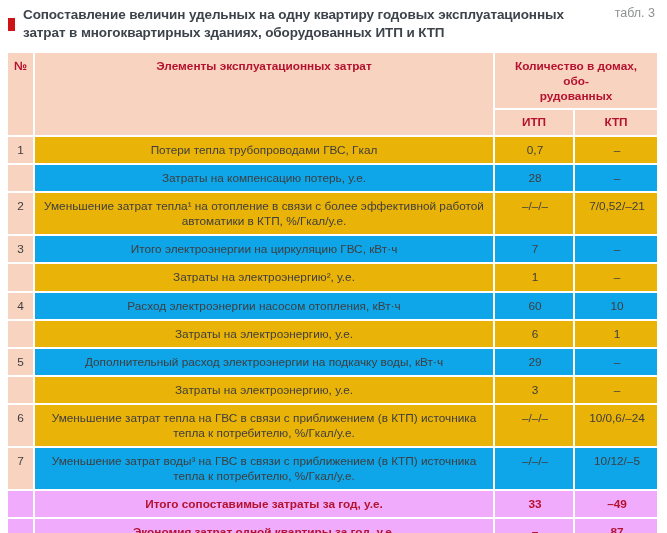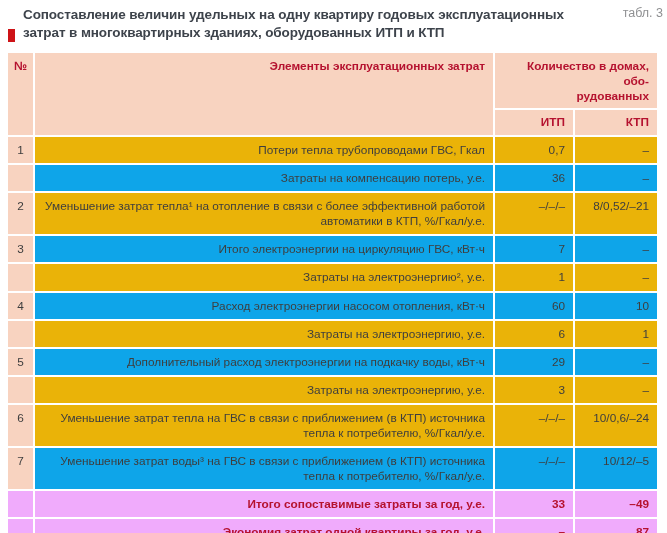--- a/index.html
+++ b/index.html
@@ -4,43 +4,43 @@
 <style>
   html,body{margin:0;padding:0;background:#ffffff;}
   body{
     width:667px;height:533px;overflow:hidden;
     font-family:"Liberation Sans",sans-serif;
     -webkit-font-smoothing:antialiased;
   }
   .page{position:relative;padding:6px 8px 0 8px;}
 
   
-  .title-row{display:flex;align-items:flex-end;}
+  .title-row{display:flex;align-items:center;}
   .bullet{flex:0 0 auto;width:7px;height:13px;background:#ce1317;margin:2px 8px 0 0;}
   .title{
     width:552px;font-size:13.5px;font-weight:bold;line-height:1.32;
     color:#3d434b;letter-spacing:-0.1px;
   }
   .tabl-tag{
-    position:absolute;top:6px;right:4px;
+    position:absolute;top:6px;right:12px;
     font-size:12.5px;color:#8f9092;
   }
 
   
   table{
     border-collapse:separate;border-spacing:0;table-layout:fixed;
     width:651px;margin-top:11px;
   }
   col.c-num{width:27px;}
   col.c-label{width:460px;}
   col.c-itp{width:80px;}
   col.c-ktp{width:84px;}
   th,td{
     border-right:2px solid #ffffff;border-bottom:2px solid #ffffff;
-    vertical-align:top;text-align:right;
+    vertical-align:top;text-align:center;
     font-size:11.8px;line-height:1.28;
   }
   th{
     background:#f8d3c0;color:#b5122f;font-weight:bold;
     padding:6px 8px 4px 8px;
   }
   th.num-h{text-align:center;padding-left:2px;padding-right:2px;}
   th.sub-h{padding-top:5px;padding-bottom:5px;}
   td{color:#3e3e3e;padding:6px 8px 5px 8px;}
   td.num-cell{background:#f8d3c0;text-align:center;padding-left:2px;padding-right:2px;}
@@ -81,28 +81,28 @@
     <tbody>
         <tr>
           <td class="num-cell">1</td>
           <td class="label-cell shade-a">Потери тепла трубопроводами ГВС, Гкал</td>
           <td class="val-cell shade-a">0,7</td>
           <td class="val-cell shade-a">–</td>
         </tr>
         <tr>
           <td class="num-cell"></td>
           <td class="label-cell shade-b">Затраты на компенсацию потерь, у.е.</td>
-          <td class="val-cell shade-b">36</td>
+          <td class="val-cell shade-b">28</td>
           <td class="val-cell shade-b">–</td>
         </tr>
         <tr>
           <td class="num-cell">2</td>
           <td class="label-cell shade-a">Уменьшение затрат тепла¹ на отопление в связи с более эффективной работой автоматики в КТП, %/Гкал/у.е.</td>
           <td class="val-cell shade-a">–/–/–</td>
-          <td class="val-cell shade-a">8/0,52/–21</td>
+          <td class="val-cell shade-a">7/0,52/–21</td>
         </tr>
         <tr>
           <td class="num-cell">3</td>
           <td class="label-cell shade-b">Итого электроэнергии на циркуляцию ГВС, кВт·ч</td>
           <td class="val-cell shade-b">7</td>
           <td class="val-cell shade-b">–</td>
         </tr>
         <tr>
           <td class="num-cell"></td>
           <td class="label-cell shade-a">Затраты на электроэнергию², у.е.</td>

